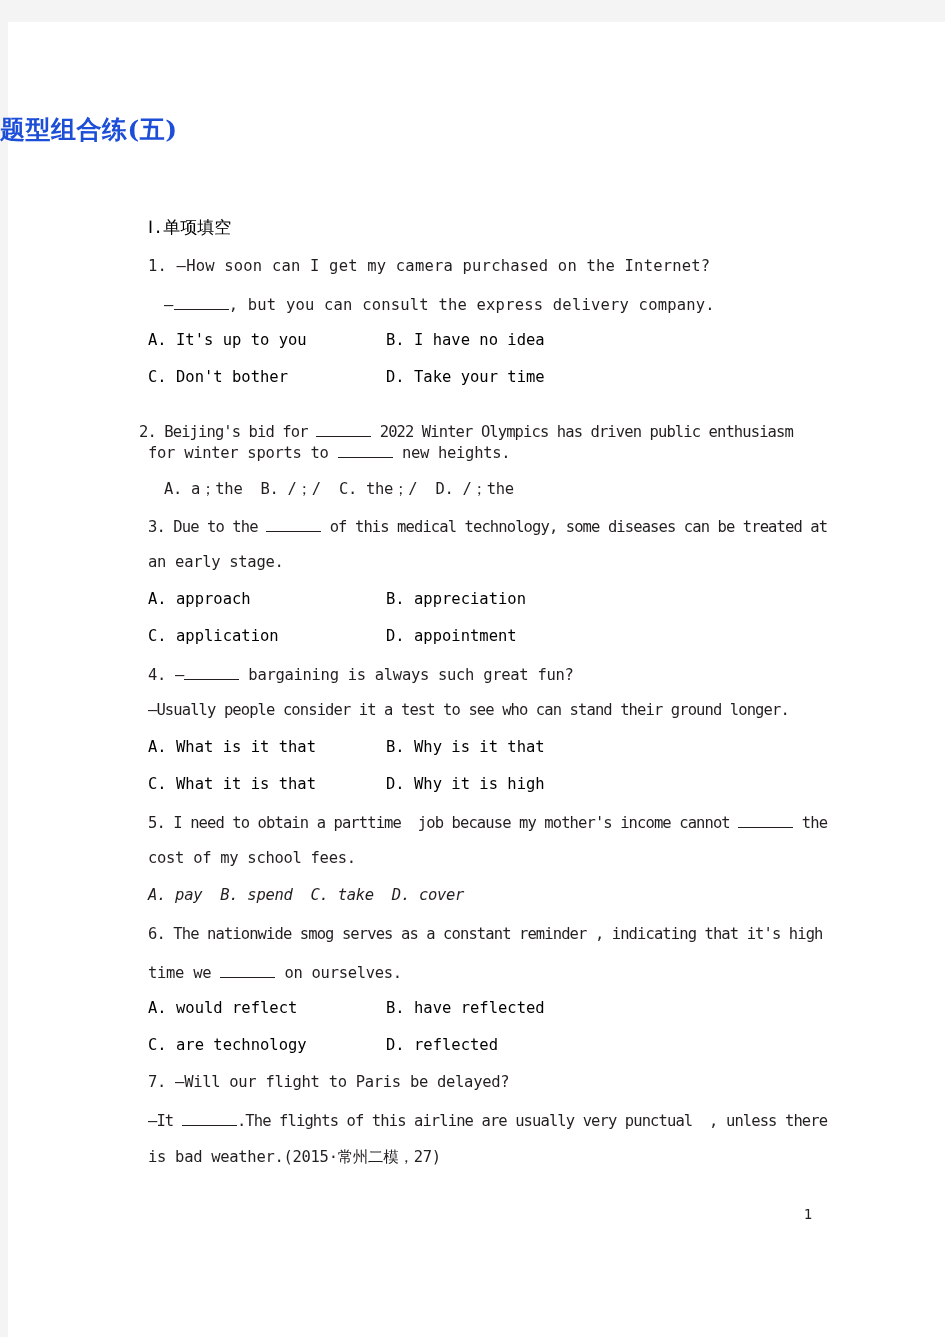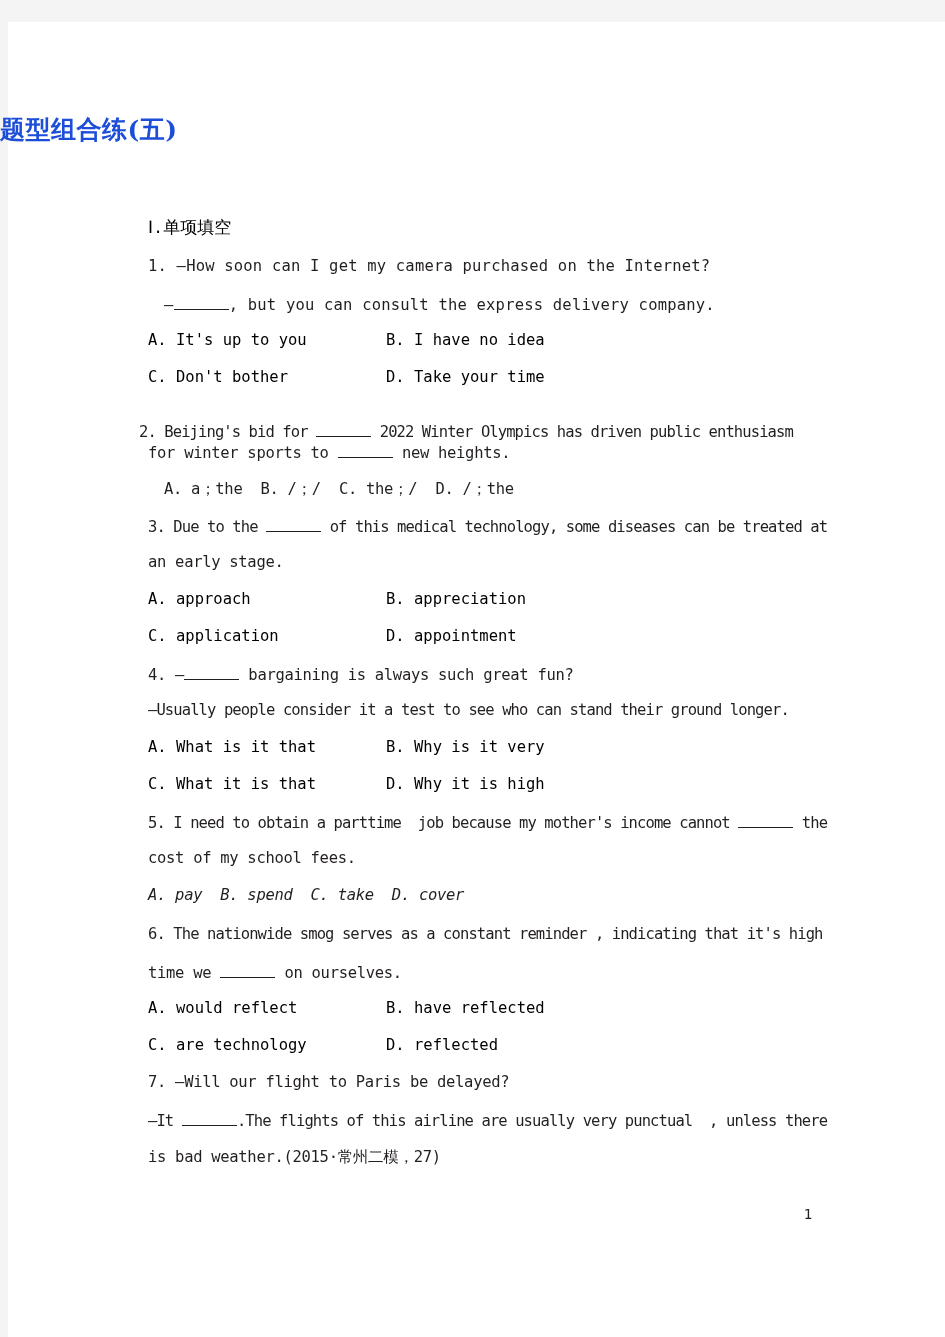--- a/index.html
+++ b/index.html
@@ -147,21 +147,21 @@
       <div class="qline" style="top: 962px; left: 148px;">time we <span class="blank" style="width: 55.2px;"></span> on ourselves.</div>
       <div class="qline" style="top: 1073px; left: 148px;">7. —Will our flight to Paris be delayed?</div>
       <div class="qline tight" style="top: 1110px; left: 148px;">—It <span class="blank" style="width: 55.2px;"></span>.The flights of this airline are usually very punctual  , unless there</div>
       <div class="qline" style="top: 1147px; left: 148px;">is bad weather.(2015·常州二模，27)</div>
     </div>
   <div class="lines" id="options-host">
       <div class="optrow" style="top: 331px; left: 148px;"><span>A. It's up to you</span><span class="opt-b">B. I have no idea</span></div>
       <div class="optrow" style="top: 368px; left: 148px;"><span>C. Don't bother</span><span class="opt-b">D. Take your time</span></div>
       <div class="optrow" style="top: 590px; left: 148px;"><span>A. approach</span><span class="opt-b">B. appreciation</span></div>
       <div class="optrow" style="top: 627px; left: 148px;"><span>C. application</span><span class="opt-b">D. appointment</span></div>
-      <div class="optrow" style="top: 738px; left: 148px;"><span>A. What is it that</span><span class="opt-b">B. Why is it very</span></div>
+      <div class="optrow" style="top: 738px; left: 148px;"><span>A. What is it that</span><span class="opt-b">B. Why is it that</span></div>
       <div class="optrow" style="top: 775px; left: 148px;"><span>C. What it is that</span><span class="opt-b">D. Why it is high</span></div>
       <div class="optrow" style="top: 999px; left: 148px;"><span>A. would reflect</span><span class="opt-b">B. have reflected</span></div>
       <div class="optrow" style="top: 1036px; left: 148px;"><span>C. are technology</span><span class="opt-b">D. reflected</span></div>
     </div>
 
   <div class="pagenum">1</div>
 
 </div>
 
 </body></html>

